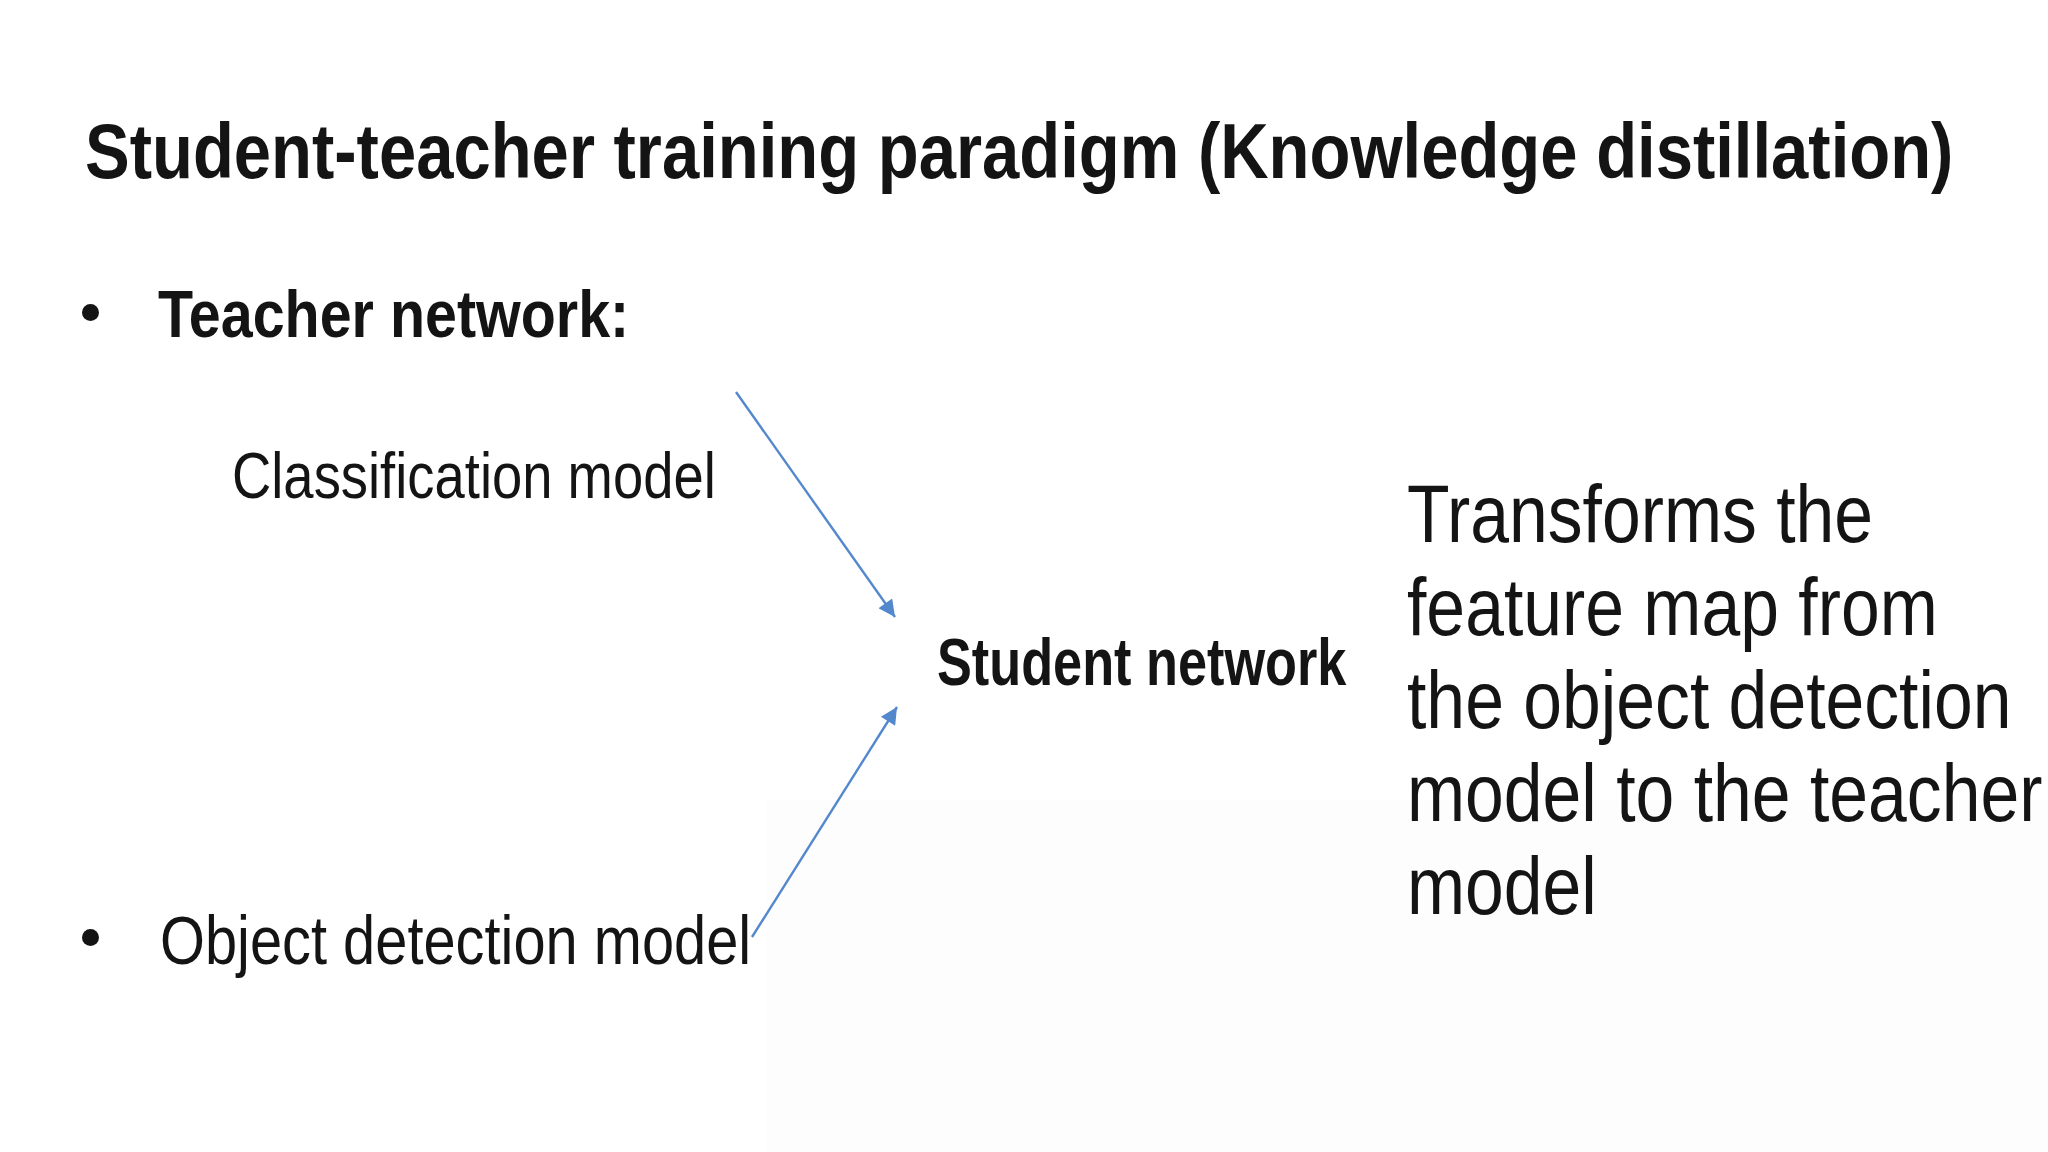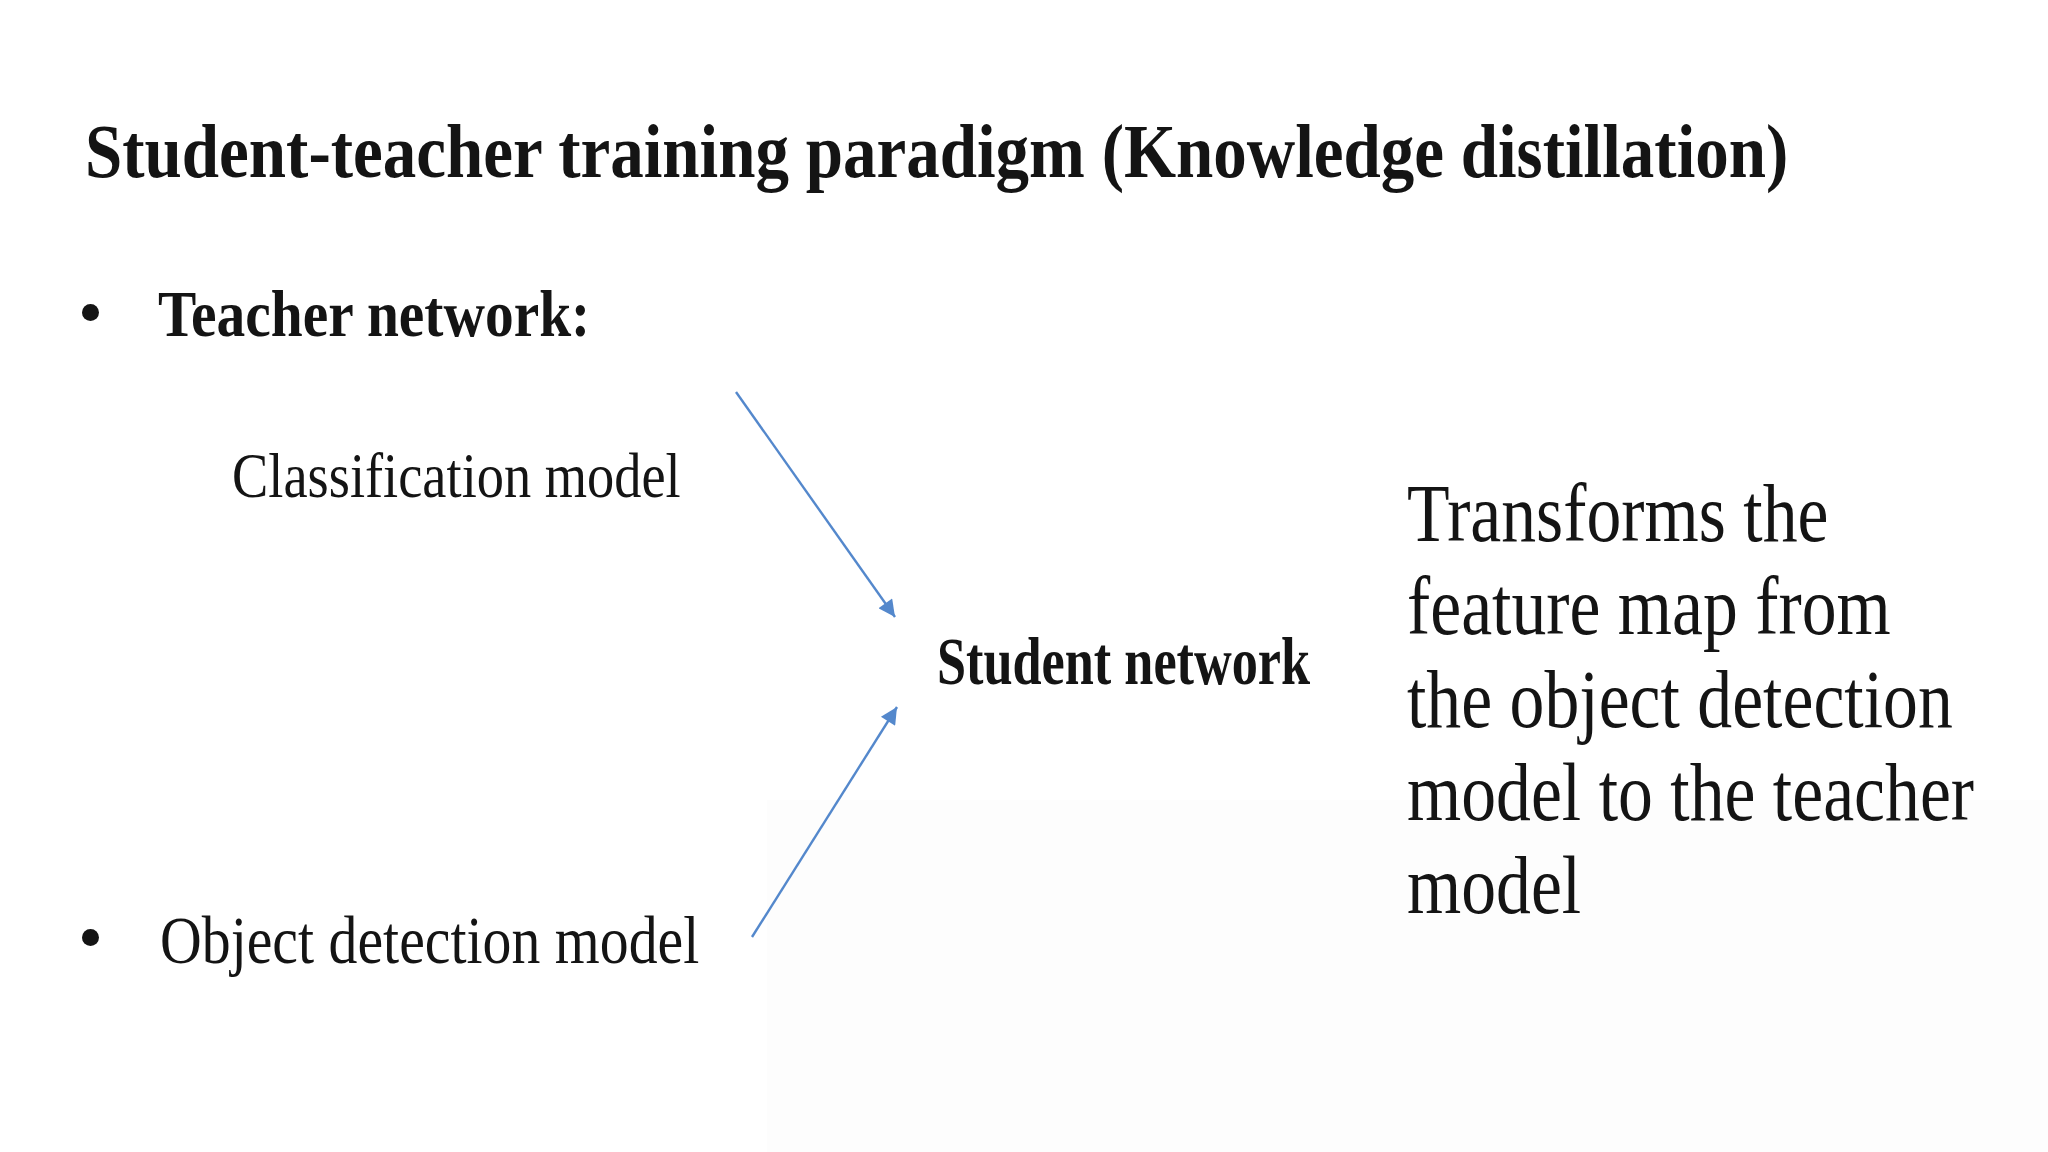--- a/index.html
+++ b/index.html
@@ -6,21 +6,21 @@
     margin: 0;
     padding: 0;
     background: #ffffff;
   }
   .slide {
     position: relative;
     width: 2048px;
     height: 1152px;
     overflow: hidden;
     background: #ffffff;
-    font-family: Liberation Serif, serif;
+    font-family: Liberation Sans, sans-serif;
     color: #141414;
   }
   .abs { position: absolute; white-space: nowrap; }
 
   .tint-region {
     position: absolute;
     left: 767px;
     top: 800px;
     width: 1281px;
     height: 352px;

